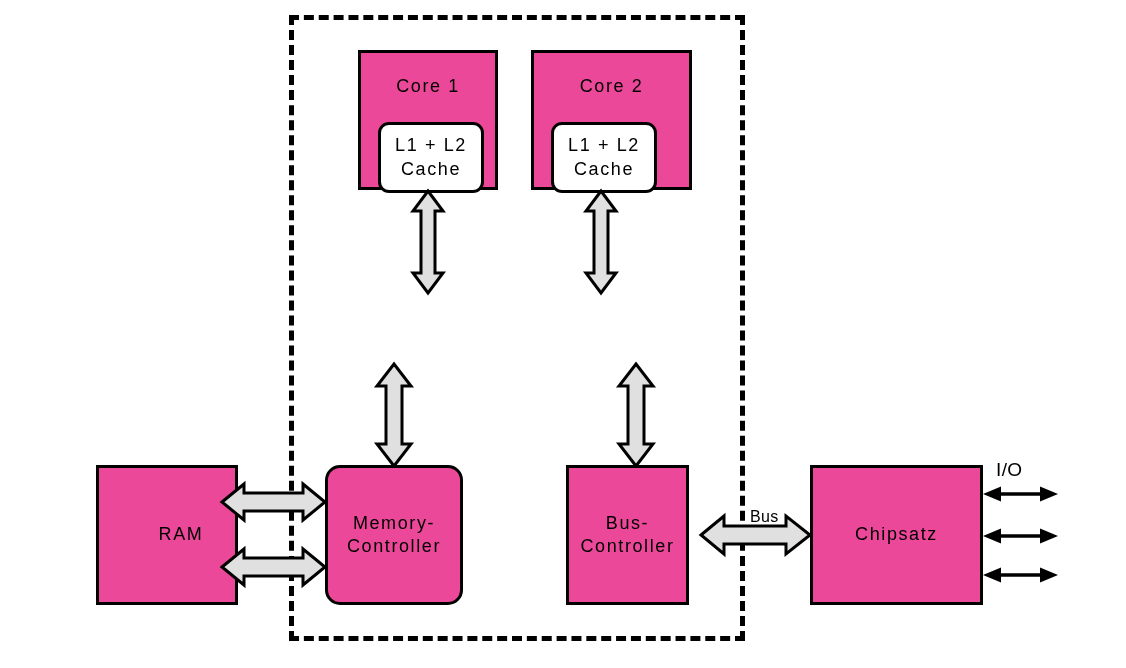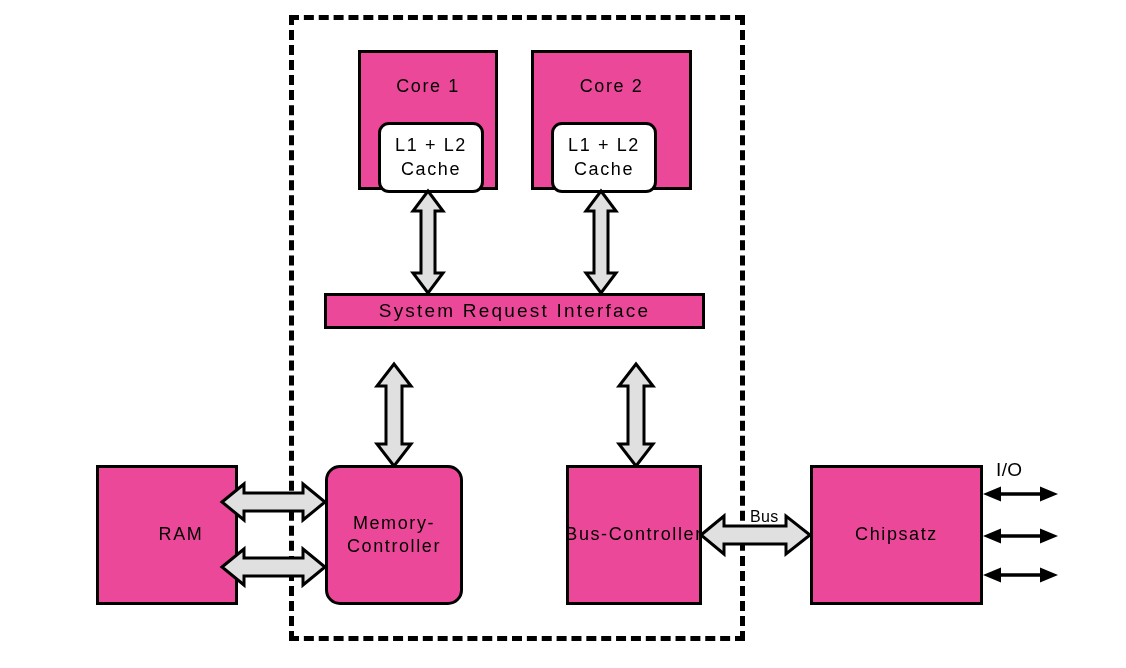--- a/index.html
+++ b/index.html
@@ -100,23 +100,20 @@
   </div>
 
   <svg class="arrow-svg" style="left:410px; top:189px;" width="36" height="106">
     <polygon class="blockarrow" points="18,2 33,22 25,22 25,84 33,84 18,104 3,84 11,84 11,22 3,22"></polygon>
   </svg>
 
   <svg class="arrow-svg" style="left:583px; top:189px;" width="36" height="106">
     <polygon class="blockarrow" points="18,2 33,22 25,22 25,84 33,84 18,104 3,84 11,84 11,22 3,22"></polygon>
   </svg>
 
-  <div class="box" style="left:324px; top:293px; width:381px; height:36px; font-size:19px; letter-spacing:2.2px;">
-    <span>System Request Interface</span>
-  </div>
 
 
   <svg class="arrow-svg" style="left:374px; top:362px;" width="40" height="106">
     <polygon class="blockarrow" points="20,2 37,24 28,24 28,82 37,82 20,104 3,82 12,82 12,24 3,24"></polygon>
   </svg>
 
   <svg class="arrow-svg" style="left:616px; top:362px;" width="40" height="106">
     <polygon class="blockarrow" points="20,2 37,24 28,24 28,82 37,82 20,104 3,82 12,82 12,24 3,24"></polygon>
   </svg>
 
@@ -130,21 +127,21 @@
   </div>
 
   <svg class="arrow-svg" style="left:220px; top:481px;" width="107" height="42">
     <polygon class="blockarrow" points="2,21 24,3 24,12 83,12 83,3 105,21 83,39 83,30 24,30 24,39"></polygon>
   </svg>
 
   <svg class="arrow-svg" style="left:220px; top:546px;" width="107" height="42">
     <polygon class="blockarrow" points="2,21 24,3 24,12 83,12 83,3 105,21 83,39 83,30 24,30 24,39"></polygon>
   </svg>
 
-  <div class="box" style="left:566px; top:465px; width:136px; height:140px; flex-direction:row;">
+  <div class="box" style="left:566px; top:465px; width:123px; height:140px; flex-direction:column;">
     <span>Bus-</span>
     <span>Controller</span>
   </div>
 
   <div class="box" style="left:810px; top:465px; width:173px; height:140px;">
     <span>Chipsatz</span>
   </div>
 
   <svg class="arrow-svg" style="left:699px; top:513px;" width="114" height="44">
     <polygon class="blockarrow" points="2,22 25,3 25,13 87,13 87,3 111,22 87,41 87,31 25,31 25,41"></polygon>

